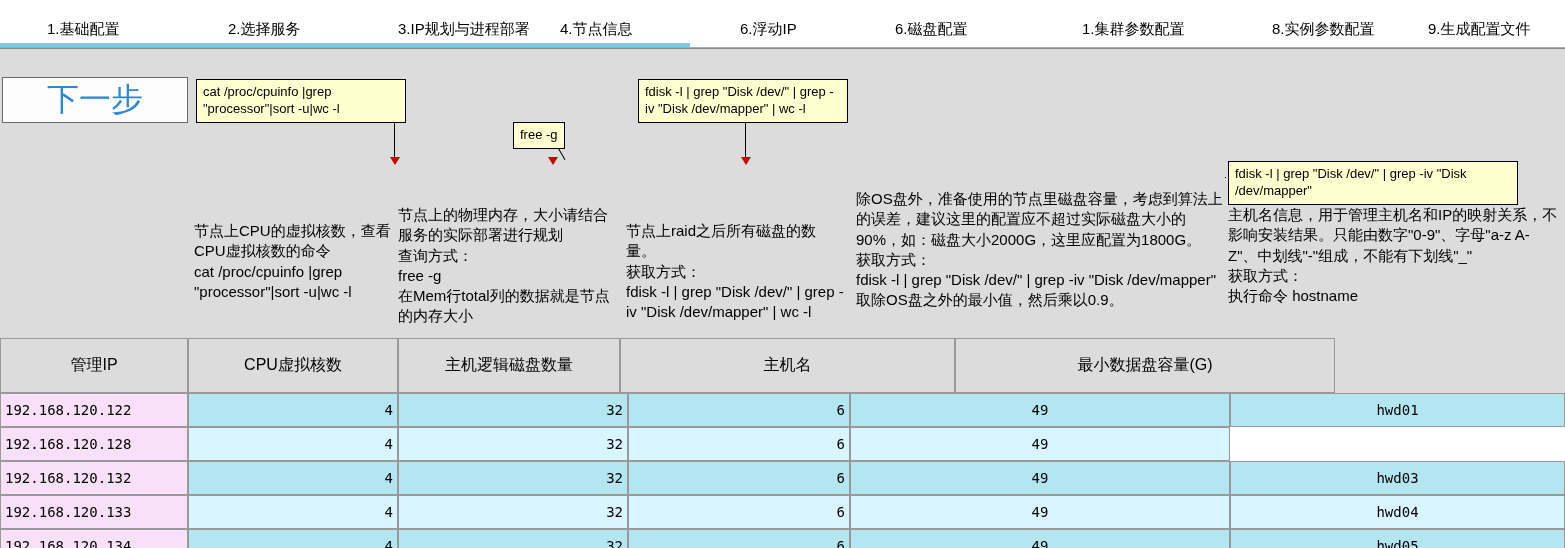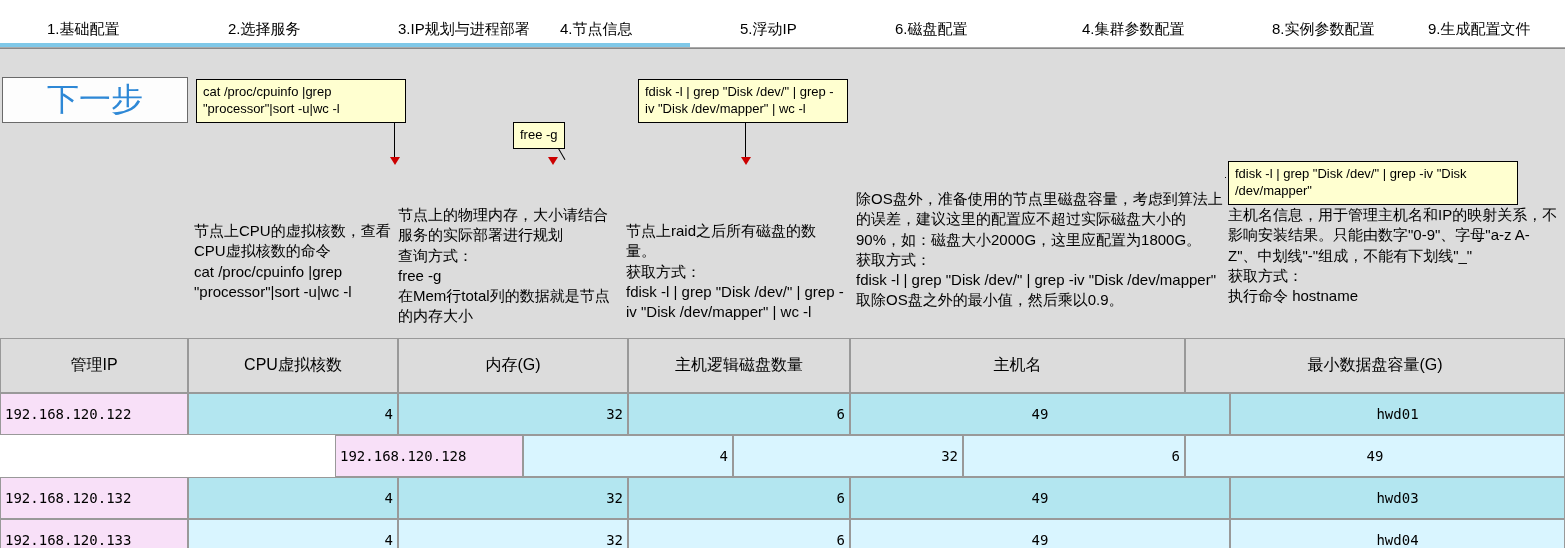--- a/index.html
+++ b/index.html
@@ -98,22 +98,21 @@
   .header-cell {
     border: 1px solid #999;
     display: flex;
     align-items: center;
     justify-content: center;
     font-size: 16px;
     font-family: SimSun, "宋体", Arial;
   }
   .data-row {
     display: flex;
-    height: 42px;
-    justify-content: flex-end;
+    height: 34px;
   }
   .data-cell {
     border: 1px solid #999;
     padding: 2px 4px;
     font-size: 14px;
     font-family: Consolas, SimSun, monospace;
     display: flex;
     align-items: center;
   }
   .ip-col { width: 188px; background: #f8e0f8; }
@@ -134,23 +133,23 @@
   .data-row.odd .host-col { background: #d9f5ff; }
 </style>
 </head>
 <body>
 
 <div class="tabs">
   <div class="tab" style="left:7px">1.基础配置</div>
   <div class="tab" style="left:188px">2.选择服务</div>
   <div class="tab" style="left:358px">3.IP规划与进程部署</div>
   <div class="tab" style="left:520px">4.节点信息</div>
-  <div class="tab" style="left:700px">5.浮动IP</div>
+  <div class="tab" style="left:700px">6.浮动IP</div>
   <div class="tab" style="left:855px">6.磁盘配置</div>
-  <div class="tab" style="left:1042px">4.集群参数配置</div>
+  <div class="tab" style="left:1042px">1.集群参数配置</div>
   <div class="tab" style="left:1232px">8.实例参数配置</div>
   <div class="tab" style="left:1388px">9.生成配置文件</div>
   <div class="tab-underline" style="left:0;width:690px"></div>
 </div>
 
 <div class="canvas">
 
   <div class="next-btn">下一步</div>
 
   <div class="tooltip" style="left:196px;top:30px;width:210px">cat /proc/cpuinfo |grep
@@ -185,21 +184,20 @@
   <div class="desc-cell" style="left:1228px;top:156px;width:330px">主机名信息，用于管理主机名和IP的映射关系，不影响安装结果。只能由数字"0-9"、字母"a-z A-Z"、中划线"-"组成，不能有下划线"_"
 获取方式：
 执行命令 hostname</div>
 
 </div>
 
 <div class="content-area">
   <div class="header-row">
     <div class="header-cell ip-col" style="background:#dcdcdc">管理IP</div>
     <div class="header-cell cpu-col" style="justify-content:center;background:#dcdcdc">CPU虚拟核数</div>
-    <div class="header-cell mem-col" style="justify-content:center;background:#dcdcdc">内存(G)</div>
     <div class="header-cell disk-col" style="justify-content:center;background:#dcdcdc">主机逻辑磁盘数量</div>
     <div class="header-cell host-col" style="justify-content:center;background:#dcdcdc">主机名</div>
     <div class="header-cell cap-col" style="justify-content:center;background:#dcdcdc">最小数据盘容量(G)</div>
   </div>
 
   <div class="data-row even">
     <div class="data-cell ip-col">192.168.120.122</div>
     <div class="data-cell cpu-col">4</div>
     <div class="data-cell mem-col">32</div>
     <div class="data-cell disk-col">6</div>

